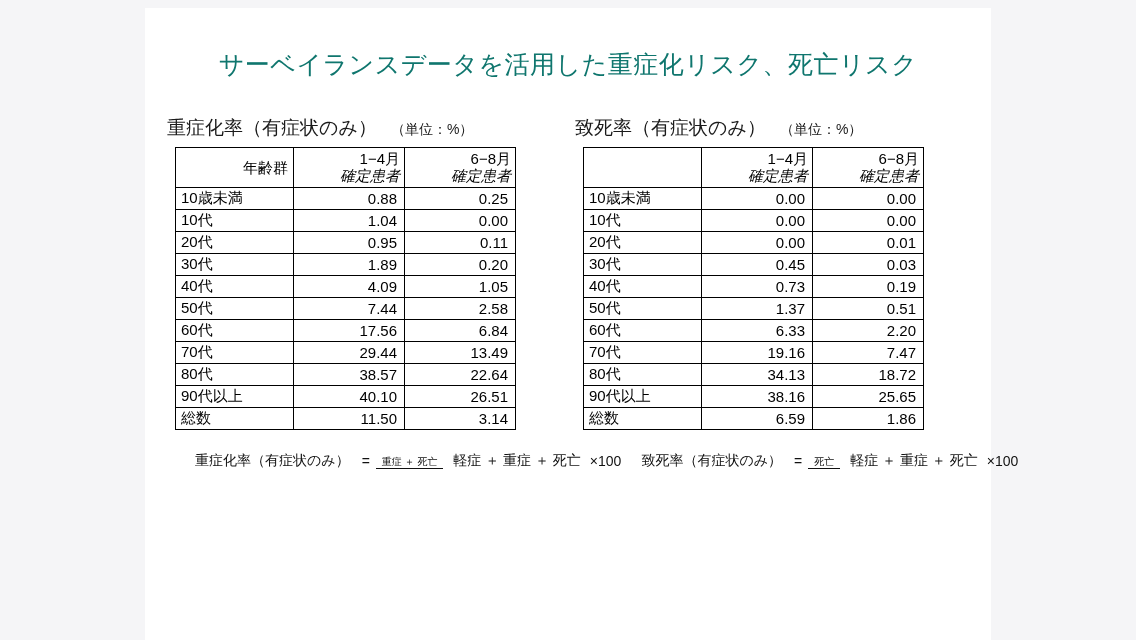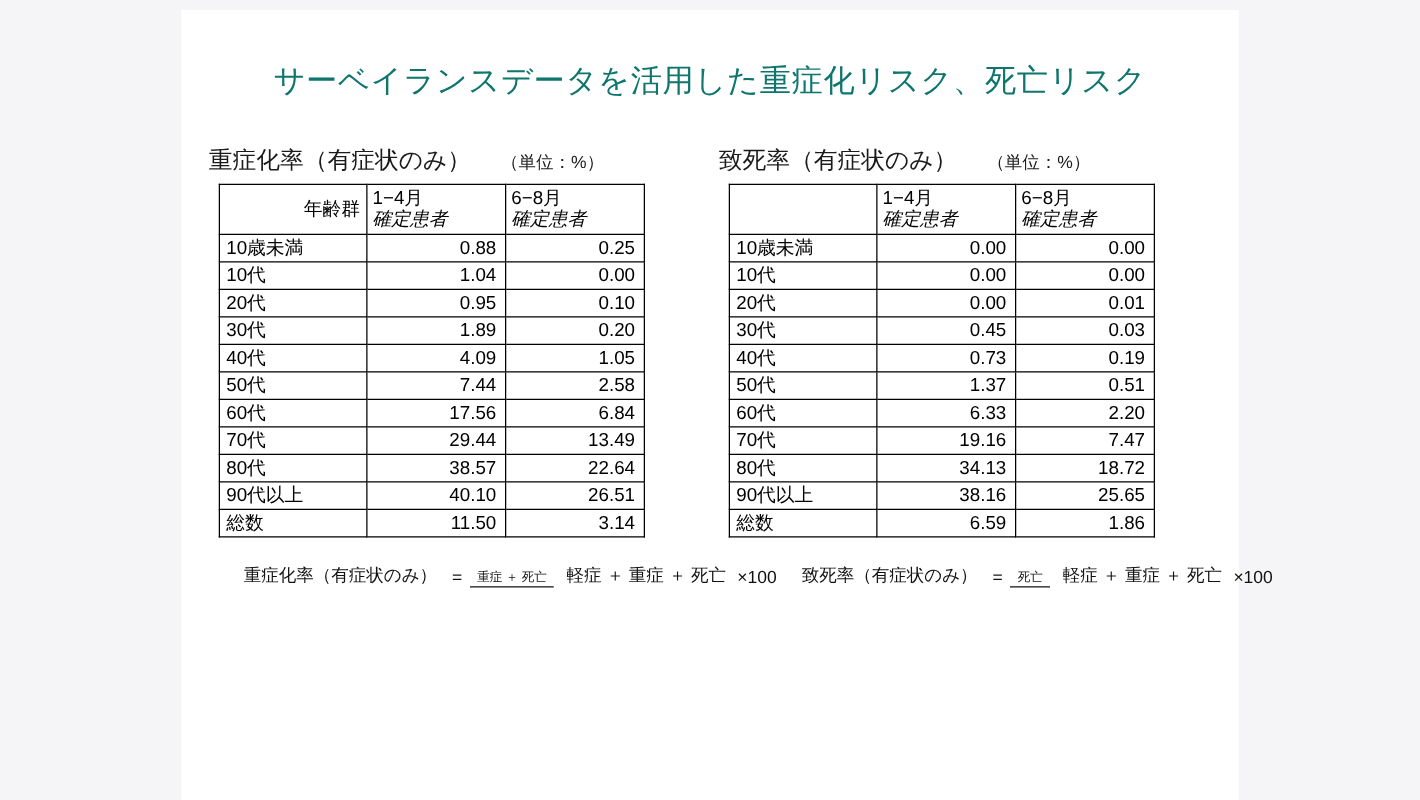--- a/index.html
+++ b/index.html
@@ -44,21 +44,21 @@
     align-items: flex-end;
     margin-bottom: 6px;
   }
   .panel-title {
     font-size: 19px;
     color: #1a1a1a;
   }
   .panel-unit {
     font-size: 14px;
     color: #1a1a1a;
-    margin-left: 24px;
+    margin-left: 14px;
     margin-bottom: 2px;
     white-space: nowrap;
   }
   table.risk {
     border-collapse: collapse;
     width: 340px;
     table-layout: fixed;
     margin-left: 8px;
   }
   table.risk th, table.risk td {
@@ -72,21 +72,21 @@
   }
   table.risk th.corner {
     width: 118px;
     text-align: right;
     vertical-align: middle;
     line-height: 1.15;
     margin-left: 28px;
   }
   table.risk th.colhead {
     width: 111px;
-    text-align: left;
+    text-align: right;
     line-height: 1.15;
     padding: 2px 4px;
   }
   table.risk th.colhead .l1 { display: block; }
   table.risk th.colhead .l2 { display: block; font-style: italic; }
   table.risk td.rowlabel {
     text-align: left;
     white-space: nowrap;
   }
   table.risk td.num {
@@ -162,21 +162,21 @@
             <td class="num">0.25</td>
           </tr>
           <tr>
             <td class="rowlabel">10代</td>
             <td class="num">1.04</td>
             <td class="num">0.00</td>
           </tr>
           <tr>
             <td class="rowlabel">20代</td>
             <td class="num">0.95</td>
-            <td class="num">0.10</td>
+            <td class="num">0.11</td>
           </tr>
           <tr>
             <td class="rowlabel">30代</td>
             <td class="num">1.89</td>
             <td class="num">0.20</td>
           </tr>
           <tr>
             <td class="rowlabel">40代</td>
             <td class="num">4.09</td>
             <td class="num">1.05</td>

